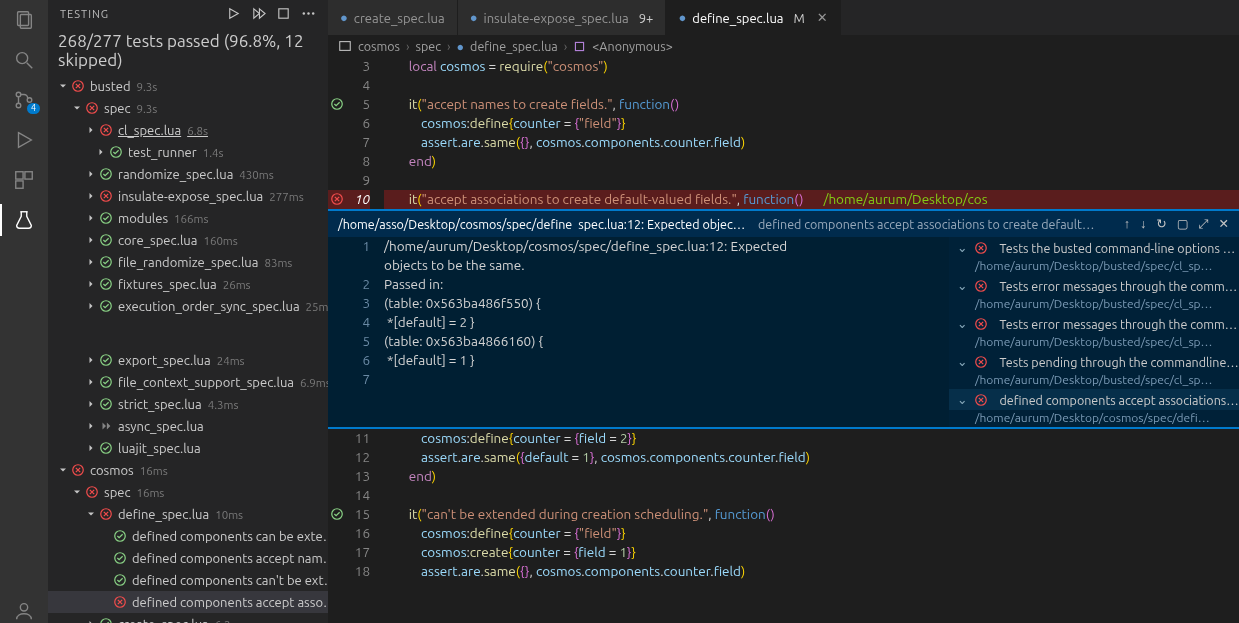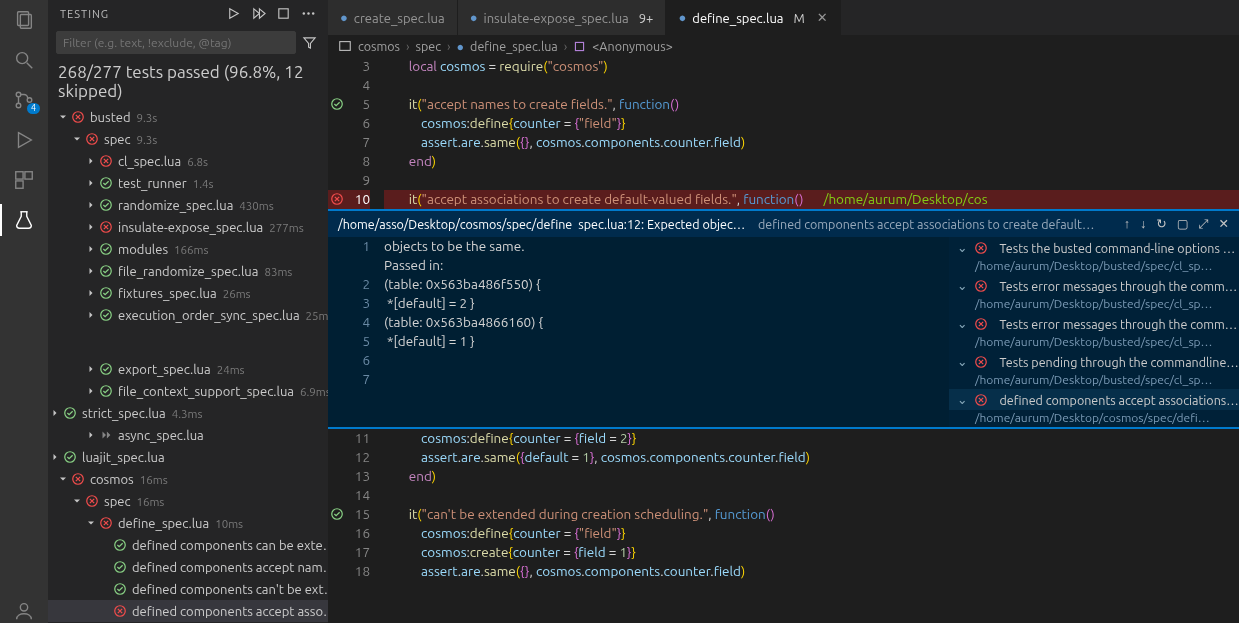--- a/index.html
+++ b/index.html
@@ -36,21 +36,21 @@
 .tab.active { background:#1e1e1e; color:#ffffff; }
 .tab .dot { color:#6196cc; }
 .tab .mod { color:#cccccc; margin-left:4px; }
 .tab .close { color:#969696; margin-left:6px; }
 .breadcrumbs { display:flex; align-items:center; height:22px; padding:0 10px; gap:6px; background:#1e1e1e; color:#a0a0a0; font-size:12.5px; }
 .breadcrumbs .sep { color:#666; }
 .code { flex:0 0 auto; display:flex; font-family:"Droid Sans Mono","Fira Code",monospace; font-size:13.5px; background:#1e1e1e; }
 .gut { width:56px; text-align:right; color:#858585; padding:0 14px 0 0; user-select:none; flex-shrink:0; position:relative; }
 .gut .ln { height:19px; line-height:19px; position:relative; }
 .gut .ln .mk { position:absolute; left:2px; top:2px; }
-.gut .ln.err { background:#5a1d1d; color:#fff; }
+.gut .ln.err { background:#5a1d1d; color:#fff;font-style:italic; }
 .lines { flex:1; overflow:hidden; }
 .lines .cl { height:19px; line-height:19px; white-space:pre; }
 .lines .cl.err { background:#5a1d1d; }
 .k-local{color:#c586c0;} .k-fn{color:#569cd6;} .k-call{color:#dcdcaa;} .k-str{color:#ce9178;} .k-id{color:#9cdcfe;} .k-p{color:#d4d4d4;} .k-num{color:#b5cea8;} .k-end{color:#c586c0;} .k-br{color:#ffd700;} .k-br2{color:#da70d6;}
 .err-tail{color:#84cc16; padding-left:20px;}
 .peek { border-top:2px solid #007acc; border-bottom:2px solid #007acc; background:#001f33; display:flex; flex-direction:column; }
 .peek-head { display:flex; align-items:center; background:#002b4d; color:#cccccc; height:26px; font-size:12.5px; }
 .peek-head .ph-title { padding:0 10px; color:#fff; white-space:nowrap; overflow:hidden; text-overflow:ellipsis; max-width:430px; }
 .peek-head .ph-sub { color:#9ab; flex:1; white-space:nowrap; overflow:hidden; text-overflow:ellipsis; padding-right:10px; }
 .peek-head .ph-actions { display:flex; gap:10px; padding:0 10px; color:#c5c5c5; }
@@ -139,28 +139,20 @@
         </span>
       <span>
           <svg width="15" height="15" viewBox="0 0 16 16" fill="currentColor">
             <circle cx="3" cy="8" r="1.3"></circle>
             <circle cx="8" cy="8" r="1.3"></circle>
             <circle cx="13" cy="8" r="1.3"></circle>
           </svg>
         </span>
     </div>
   </div>
-  <div class="filter-row">
-    <input placeholder="Filter (e.g. text, !exclude, @tag)" style="">
-    <span class="filt-icon">
-        <svg width="15" height="15" viewBox="0 0 16 16" fill="none" stroke="currentColor" stroke-width="1.2">
-          <polygon points="2,3 14,3 9,9 9,14 7,13 7,9"></polygon>
-        </svg>
-      </span>
-  </div>
   <div class="summary">268/277 tests passed (96.8%, 12 skipped)</div>
   <div class="tree" id="tree">
       <div class="node" style="padding-left: 8px;">
         <span class="tw">
           <svg width="12" height="12" viewBox="0 0 16 16" fill="currentColor">
             <path d="M4 6l4 4 4-4z"></path>
           </svg>
         </span>
         <span class="st fail">
           <svg width="14" height="14" viewBox="0 0 16 16" fill="none" stroke-width="1.4">
@@ -179,36 +171,36 @@
         </span>
         <span class="st fail">
           <svg width="14" height="14" viewBox="0 0 16 16" fill="none" stroke-width="1.4">
             <circle cx="8" cy="8" r="6"></circle>
             <path d="M5.5 5.5l5 5M10.5 5.5l-5 5"></path>
           </svg>
         </span>
         <span class="nl">spec</span>
         <span class="dur">9.3s</span>
       </div>
-      <div class="node" style="padding-left: 36px;">
+      <div class="node" style="padding-left: 36px; text-decoration: underline;">
         <span class="tw">
           <svg width="12" height="12" viewBox="0 0 16 16" fill="currentColor">
             <path d="M6 4l4 4-4 4z"></path>
           </svg>
         </span>
         <span class="st fail">
           <svg width="14" height="14" viewBox="0 0 16 16" fill="none" stroke-width="1.4">
             <circle cx="8" cy="8" r="6"></circle>
             <path d="M5.5 5.5l5 5M10.5 5.5l-5 5"></path>
           </svg>
         </span>
         <span class="nl">cl_spec.lua</span>
         <span class="dur">6.8s</span>
       </div>
-      <div class="node" style="padding-left: 36px;">
+      <div class="node" style="padding-left: 46px;">
         <span class="tw">
           <svg width="12" height="12" viewBox="0 0 16 16" fill="currentColor">
             <path d="M6 4l4 4-4 4z"></path>
           </svg>
         </span>
         <span class="st pass">
           <svg width="14" height="14" viewBox="0 0 16 16" fill="none" stroke-width="1.4">
             <circle cx="8" cy="8" r="6"></circle>
             <path d="M5 8l2 2 4-4"></path>
           </svg>
@@ -266,20 +258,35 @@
           <svg width="12" height="12" viewBox="0 0 16 16" fill="currentColor">
             <path d="M6 4l4 4-4 4z"></path>
           </svg>
         </span>
         <span class="st pass">
           <svg width="14" height="14" viewBox="0 0 16 16" fill="none" stroke-width="1.4">
             <circle cx="8" cy="8" r="6"></circle>
             <path d="M5 8l2 2 4-4"></path>
           </svg>
         </span>
+        <span class="nl">core_spec.lua</span>
+        <span class="dur">160ms</span>
+      </div>
+      <div class="node" style="padding-left: 36px;">
+        <span class="tw">
+          <svg width="12" height="12" viewBox="0 0 16 16" fill="currentColor">
+            <path d="M6 4l4 4-4 4z"></path>
+          </svg>
+        </span>
+        <span class="st pass">
+          <svg width="14" height="14" viewBox="0 0 16 16" fill="none" stroke-width="1.4">
+            <circle cx="8" cy="8" r="6"></circle>
+            <path d="M5 8l2 2 4-4"></path>
+          </svg>
+        </span>
         <span class="nl">file_randomize_spec.lua</span>
         <span class="dur">83ms</span>
       </div>
       <div class="node" style="padding-left: 36px;">
         <span class="tw">
           <svg width="12" height="12" viewBox="0 0 16 16" fill="currentColor">
             <path d="M6 4l4 4-4 4z"></path>
           </svg>
         </span>
         <span class="st pass">
@@ -329,21 +336,21 @@
         </span>
         <span class="st pass">
           <svg width="14" height="14" viewBox="0 0 16 16" fill="none" stroke-width="1.4">
             <circle cx="8" cy="8" r="6"></circle>
             <path d="M5 8l2 2 4-4"></path>
           </svg>
         </span>
         <span class="nl">file_context_support_spec.lua</span>
         <span class="dur">6.9ms</span>
       </div>
-      <div class="node" style="">
+      <div class="node" style="padding-left: 36px;">
         <span class="tw">
           <svg width="12" height="12" viewBox="0 0 16 16" fill="currentColor">
             <path d="M6 4l4 4-4 4z"></path>
           </svg>
         </span>
         <span class="st pass">
           <svg width="14" height="14" viewBox="0 0 16 16" fill="none" stroke-width="1.4">
             <circle cx="8" cy="8" r="6"></circle>
             <path d="M5 8l2 2 4-4"></path>
           </svg>
@@ -357,21 +364,21 @@
             <path d="M6 4l4 4-4 4z"></path>
           </svg>
         </span>
         <span class="st skip">
           <svg width="14" height="14" viewBox="0 0 16 16">
             <path d="M4 4l4 4-4 4zM9 4l4 4-4 4z"></path>
           </svg>
         </span>
         <span class="nl">async_spec.lua</span>
       </div>
-      <div class="node" style="">
+      <div class="node" style="padding-left: 36px;">
         <span class="tw">
           <svg width="12" height="12" viewBox="0 0 16 16" fill="currentColor">
             <path d="M6 4l4 4-4 4z"></path>
           </svg>
         </span>
         <span class="st pass">
           <svg width="14" height="14" viewBox="0 0 16 16" fill="none" stroke-width="1.4">
             <circle cx="8" cy="8" r="6"></circle>
             <path d="M5 8l2 2 4-4"></path>
           </svg>
@@ -572,20 +579,21 @@
             <div class="ln">1</div>
             <div class="ln">&nbsp;</div>
             <div class="ln">2</div>
             <div class="ln">3</div>
             <div class="ln">4</div>
             <div class="ln">5</div>
             <div class="ln">6</div>
             <div class="ln">7</div>
           </div>
         <div class="lines" id="lines-peek">
+            <div class="cl">/home/aurum/Desktop/cosmos/spec/define_spec.lua:12: Expected</div>
             <div class="cl">objects to be the same.</div>
             <div class="cl">Passed in:</div>
             <div class="cl">(table: 0x563ba486f550) {</div>
             <div class="cl"> *[default] = 2 }</div>
             <div class="cl">(table: 0x563ba4866160) {</div>
             <div class="cl"> *[default] = 1 }</div>
           </div>
       </div>
       <div class="peek-side" id="peek-side">
           <div class="ps-item">

